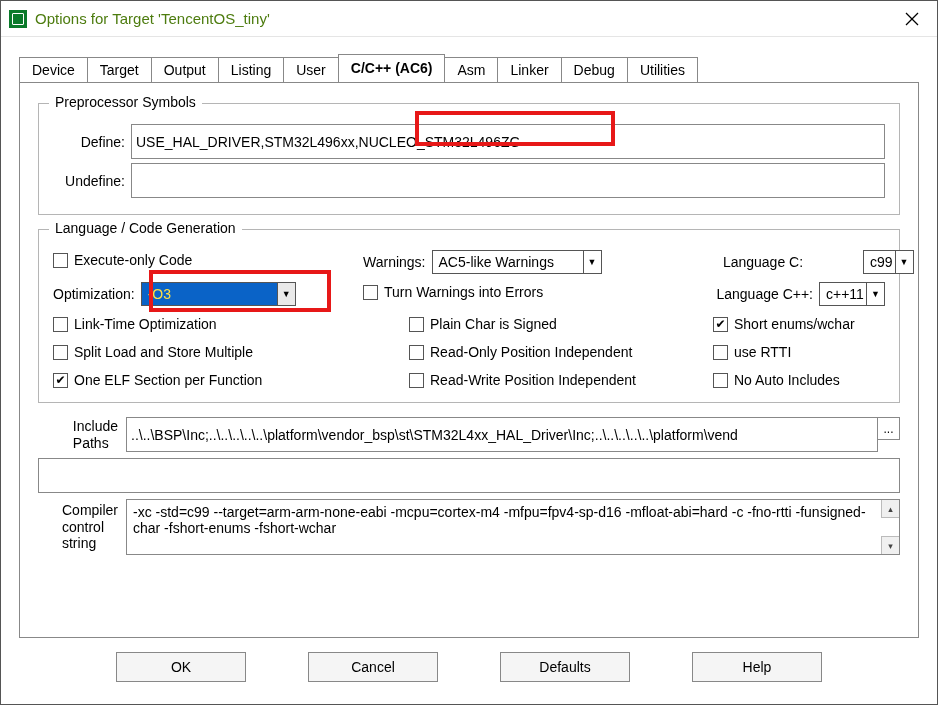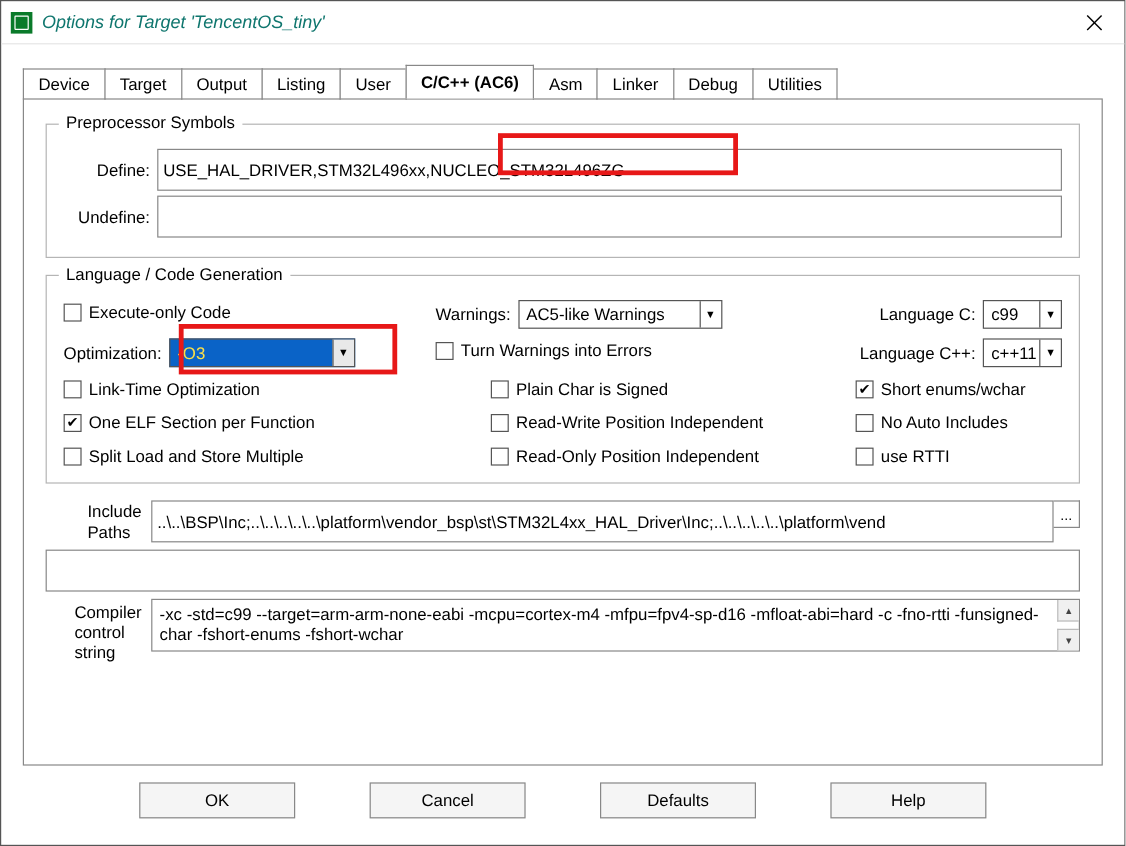--- a/index.html
+++ b/index.html
@@ -28,21 +28,21 @@
     margin-right: 8px;
     position: relative;
   }
   .titlebar .app-icon::after {
     content: "";
     position: absolute;
     inset: 3px;
     border: 1px solid #fff;
     border-radius: 1px;
   }
-  .titlebar .title { font-size: 15px; color: #0f766e; font-style: italic; }
+  .titlebar .title { font-size: 15px; color: #4d7c0f; }
   .titlebar .close {
     margin-left: auto;
     width: 46px; height: 36px;
     display: flex; align-items: center; justify-content: center;
     font-size: 18px; color: #333;
   }
   .titlebar .close svg { width: 14px; height: 14px; stroke: #000; stroke-width: 1.2; }
   .content {
     flex: 1;
     padding: 18px 18px 8px 18px;
@@ -241,22 +241,22 @@
             <div class="row">
               <span class="label-inline">Warnings:</span>
               <div class="select" style="width:170px;">
                 <span>AC5-like Warnings</span>
                   <span class="arrow"></span>
               </div>
             </div>
           </div>
           <div class="col c">
             <div class="row">
-              <span class="label-inline" style="width:100px; text-align:right;">Language C:</span>
-              <div class="select" style="flex:1;">
+              <span class="label-inline" style="width:100px; text-align:center;">Language C:</span>
+              <div class="select" style="flex:1;margin-left:44px;">
                 <span>c99</span>
                   <span class="arrow"></span>
               </div>
             </div>
           </div>
         </div>
 
         <div class="gridcols" style="position:relative;">
           <div class="col a">
             <div class="row">
@@ -302,74 +302,74 @@
               <div class="checkrow" style="padding-left:0;text-align:right;">
                 <span class="checkbox checked"></span>
                 <span>Short enums/wchar</span>
               </div>
             </div>
         </div>
 
         <div class="gridcols">
           <div class="col a">
               <div class="checkrow">
+                <span class="checkbox"></span>
+                <span>Split Load and Store Multiple</span>
+              </div>
+            </div>
+          <div class="col b">
+              <div class="checkrow" style="padding-left:46px;">
+                <span class="checkbox"></span>
+                <span>Read-Only Position Independent</span>
+              </div>
+            </div>
+          <div class="col c">
+              <div class="checkrow">
+                <span class="checkbox"></span>
+                <span>use RTTI</span>
+              </div>
+            </div>
+        </div>
+
+        <div class="gridcols">
+          <div class="col a">
+              <div class="checkrow">
                 <span class="checkbox checked"></span>
                 <span>One ELF Section per Function</span>
               </div>
             </div>
           <div class="col b">
               <div class="checkrow" style="padding-left:46px;">
                 <span class="checkbox"></span>
                 <span>Read-Write Position Independent</span>
               </div>
             </div>
           <div class="col c">
               <div class="checkrow">
                 <span class="checkbox"></span>
                 <span>No Auto Includes</span>
-              </div>
-            </div>
-        </div>
-
-        <div class="gridcols">
-          <div class="col a">
-              <div class="checkrow">
-                <span class="checkbox"></span>
-                <span>Split Load and Store Multiple</span>
-              </div>
-            </div>
-          <div class="col b">
-              <div class="checkrow" style="padding-left:46px;">
-                <span class="checkbox"></span>
-                <span>Read-Only Position Independent</span>
-              </div>
-            </div>
-          <div class="col c">
-              <div class="checkrow">
-                <span class="checkbox"></span>
-                <span>use RTTI</span>
               </div>
             </div>
         </div>
       </div>
 
       <div class="pathrow">
         <div class="plabel" style="white-space:pre-line;">Include
 Paths</div>
         <input class="txt flex1" value="..\..\BSP\Inc;..\..\..\..\..\platform\vendor_bsp\st\STM32L4xx_HAL_Driver\Inc;..\..\..\..\..\platform\vend" style="">
         <div class="dots-btn">...</div>
       </div>
       <div class="pathrow">
         <input class="txt flex1" value="" style="">
       </div>
       <div class="pathrow" style="align-items:flex-start;">
         <div class="plabel" style="white-space:pre-line; height:56px;">Compiler
 control
 string</div>
-        <div class="multiline flex1" style="height:44px; padding-right:22px;">
+        <div class="multiline flex1" style="height:56px; padding-right:22px;">
           <span>-xc -std=c99 --target=arm-arm-none-eabi -mcpu=cortex-m4 -mfpu=fpv4-sp-d16 -mfloat-abi=hard -c -fno-rtti -funsigned-char -fshort-enums -fshort-wchar</span>
           <div class="scroll-up">▴</div>
           <div class="scroll-dn">▾</div>
         </div>
       </div>
 
     </div>
 
     <div class="buttons">
       <div class="btn">OK</div>

